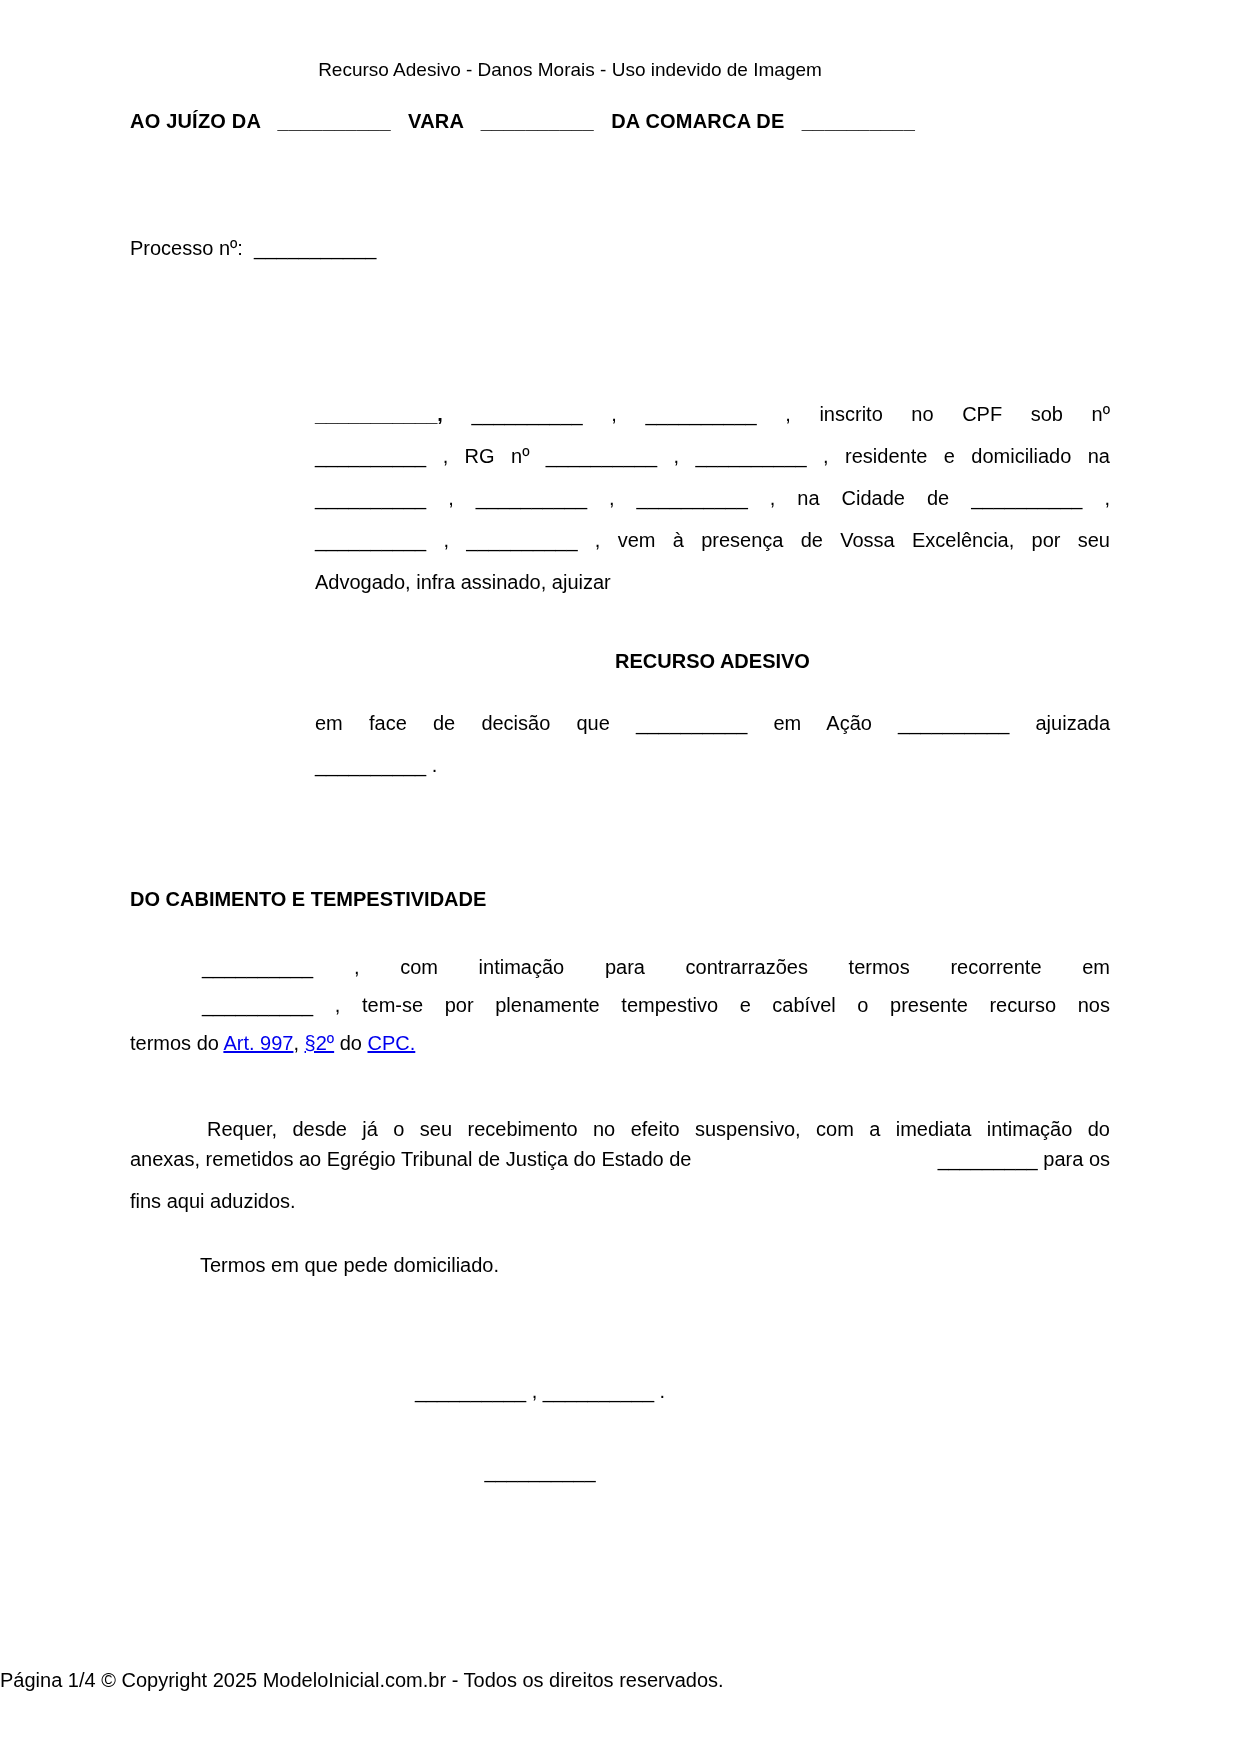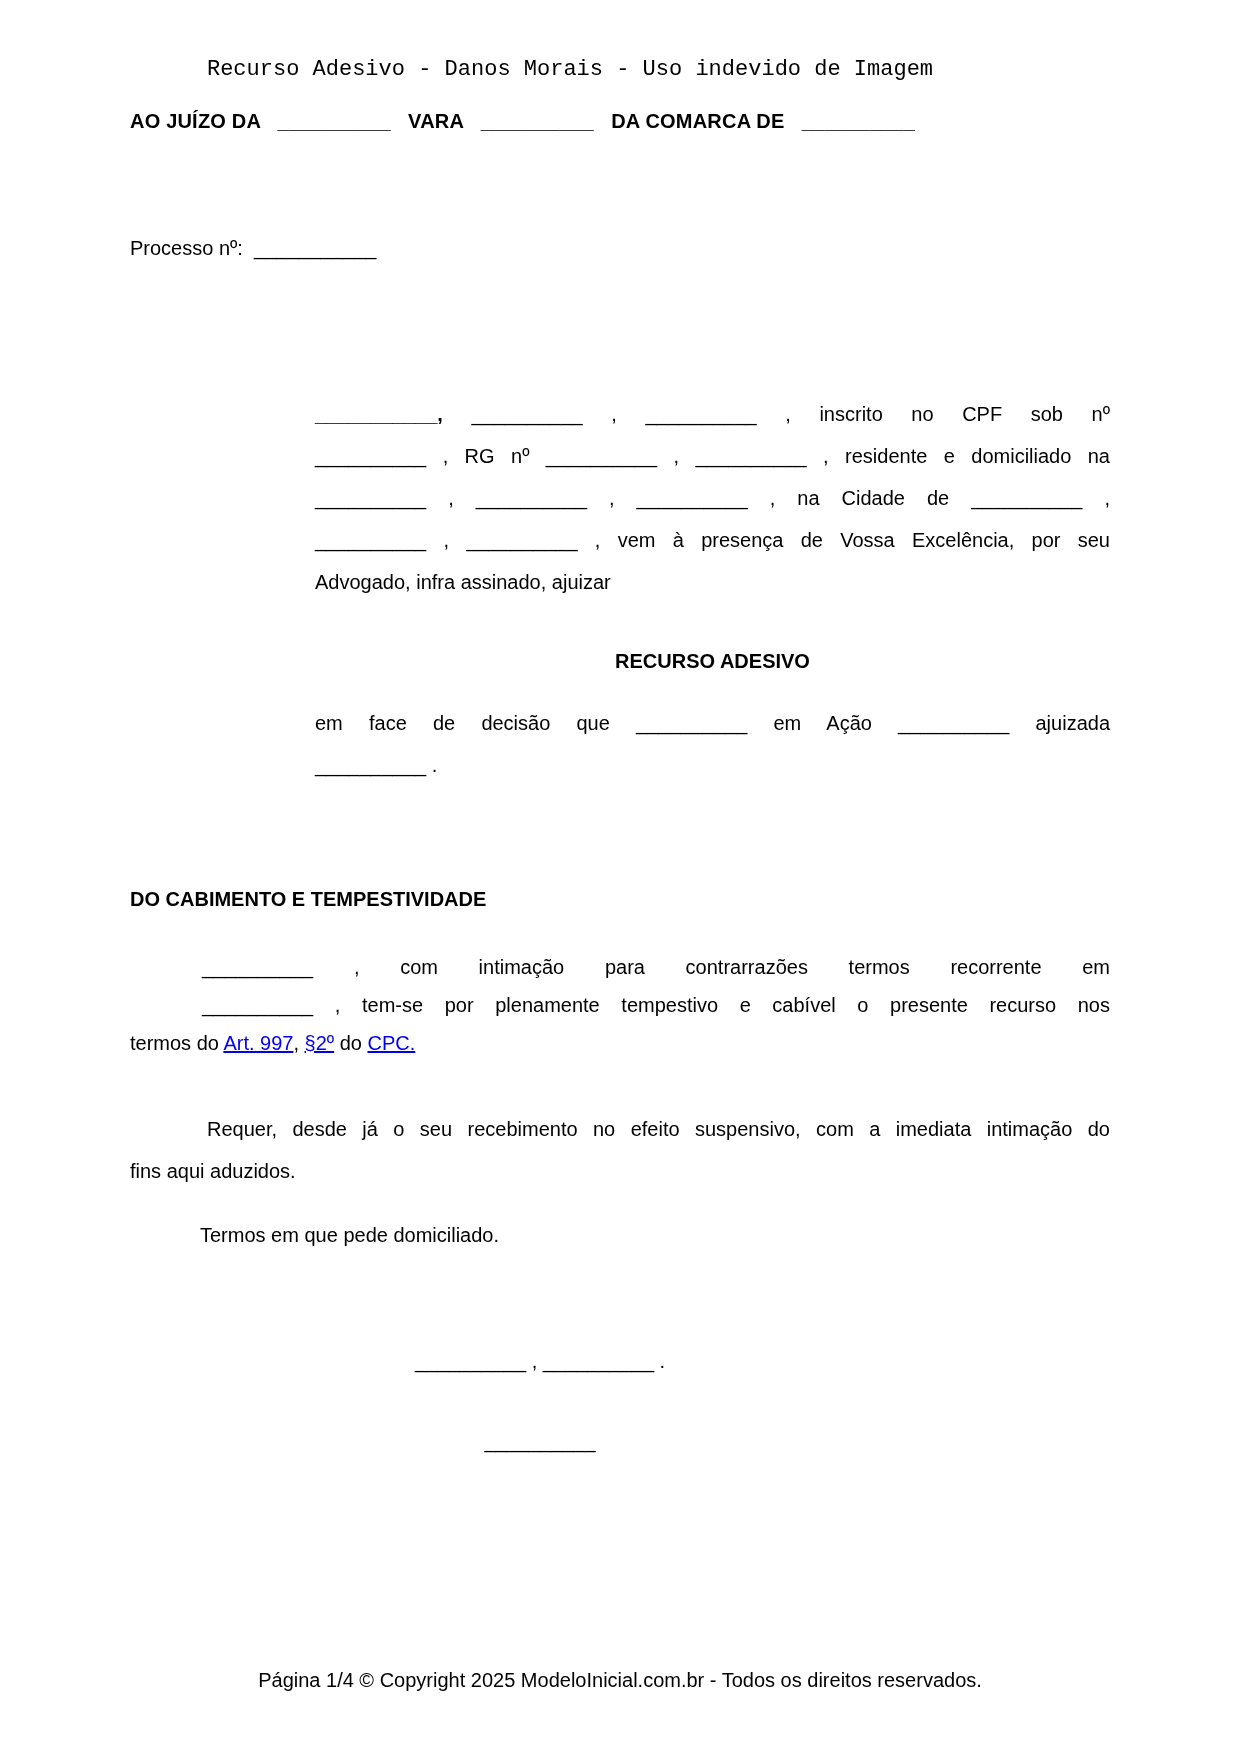--- a/index.html
+++ b/index.html
@@ -6,38 +6,38 @@
   .page {
     position:relative;
     width:1240px; height:1754px;
     background:#ffffff;
     font-family:"Liberation Sans", sans-serif;
     font-size:20px; color:#000;
     box-sizing:border-box;
     padding:57px 130px 0 130px;
     overflow:hidden;
   }
-  .title { font-size:22px; line-height:26px; text-align:center; width:880px;font-family:Liberation Mono, monospace; }
+  .title { font-size:19px; line-height:26px; text-align:center; width:880px; }
   .court { font-weight:bold; margin-top:25px; line-height:26px; letter-spacing:0.2px; }
   .processo { margin-top:101px; line-height:26px; }
   .ident { margin-left:185px; margin-top:132px; line-height:42px; }
   .recurso-heading { margin-left:185px; margin-top:45px; text-align:center; font-weight:bold; line-height:26px; }
   .emface { margin-left:185px; margin-top:28px; line-height:42px; }
   .cabimento { font-weight:bold; margin-top:100px; line-height:26px; }
   .considerando { margin-top:36px; line-height:38px; }
   .ind1 { padding-left:72px; }
   .ind2 { padding-left:77px; }
   .requer { margin-top:52px; line-height:30px; }
   .split { display:flex; justify-content:space-between; }
   .fins { margin-top:12px; }
   .termos { margin-top:36px; padding-left:70px; line-height:26px; }
   .sig-wrap { width:820px; text-align:center; }
   .sig1 { margin-top:100px; line-height:26px; }
   .sig2 { margin-top:54px; line-height:26px; }
-  .footer { position:absolute; top:1667px; left:0; width:1240px; text-align:center; line-height:26px; }
+  .footer { position:absolute; top:1667px; left:0; width:1240px; text-align:left; line-height:26px; }
   .jline { text-align:justify; text-align-last:justify; }
   .lline { text-align:left; text-align-last:left; }
   .link { color:#0000EE; text-decoration:underline; cursor:pointer; }
 </style>
 </head>
 <body>
 
 <div class="page">
 
   <div class="title">Recurso Adesivo - Danos Morais - Uso indevido de Imagem</div>
@@ -64,20 +64,24 @@
   <div class="cabimento">DO CABIMENTO E TEMPESTIVIDADE</div>
 
   <div class="considerando">
     <div class="jline ind1">__________ , com intimação para contrarrazões termos recorrente em</div>
     <div class="jline ind1">__________ , tem-se por plenamente tempestivo e cabível o presente recurso nos</div>
     <div class="lline"><span>termos do </span><a class="link">Art. 997</a><span>, </span><a class="link">§2º</a><span> do </span><a class="link">CPC.</a></div>
   </div>
 
   <div class="requer">
     <div class="jline ind2">Requer, desde já o seu recebimento no efeito suspensivo, com a imediata intimação do</div>
+    <div class="split">
+        <span>anexas, remetidos ao Egrégio Tribunal de Justiça do Estado de</span>
+        <span>_________ para os</span>
+      </div>
     <div class="fins lline">fins aqui aduzidos.</div>
   </div>
 
   <div class="termos">Termos em que pede domiciliado.</div>
 
   <div class="sig-wrap">
     <div class="sig1">__________ , __________ .</div>
     <div class="sig2">__________</div>
   </div>
 

